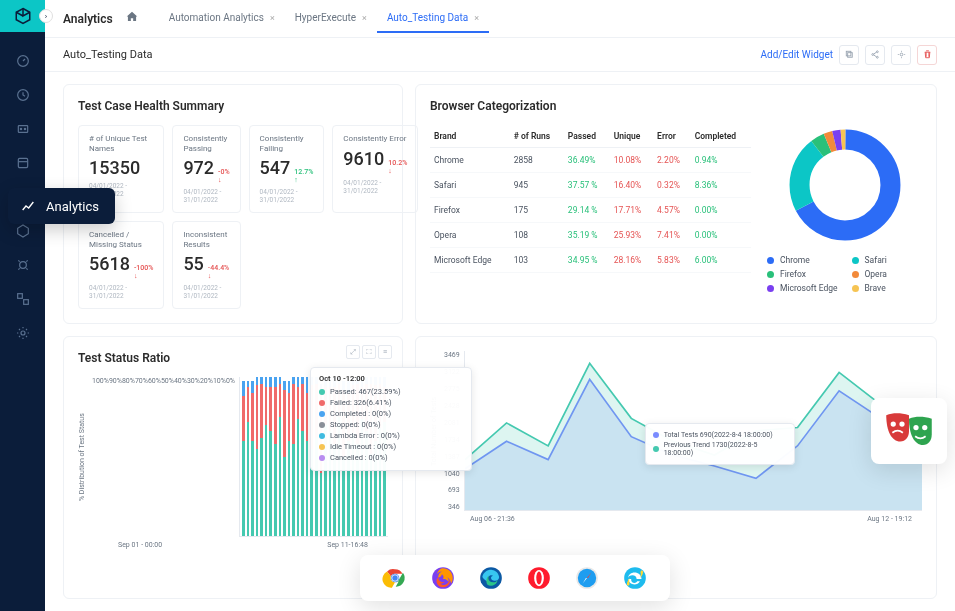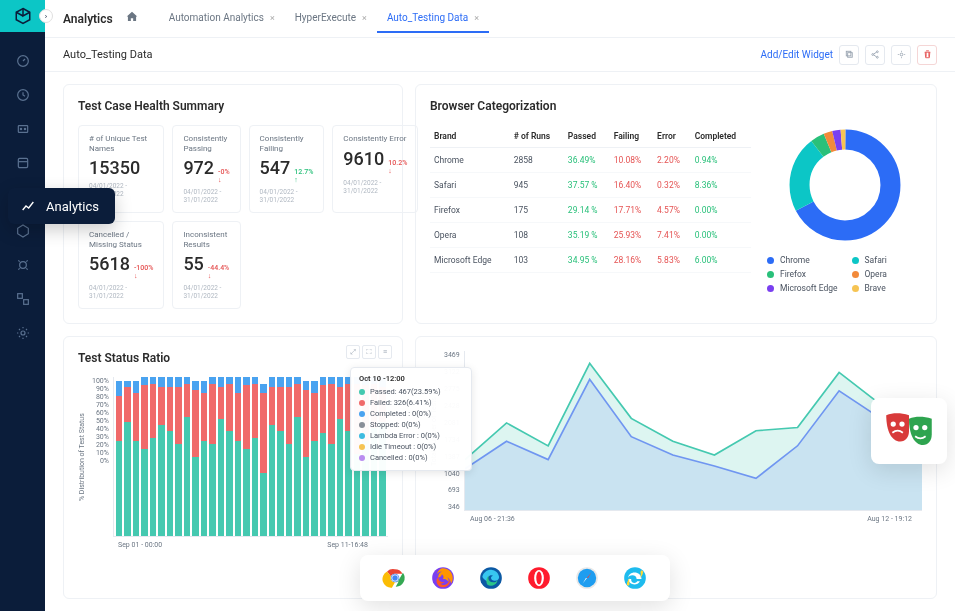--- a/index.html
+++ b/index.html
@@ -178,40 +178,40 @@
 .donut-wrap { width: 120px; height: 120px; position: relative; }
 .legend-grid { display: grid; grid-template-columns: 1fr 1fr; gap: 4px 14px; font-size: 8.5px; }
 .legend-item { display: flex; align-items: center; gap: 6px; color: #4a5360; white-space: nowrap; }
 .legend-item.wide { white-space: normal; }
 .ldot { width: 7px; height: 7px; border-radius: 50%; }
 
 
 .ratio-panel { position: relative; grid-column: 1; }
 .ratio-chart { height: 160px; display: flex; font-size: 7px; color: #6b7683; }
 .ratio-ylabel { writing-mode: vertical-rl; transform: rotate(180deg); text-align: center; font-size: 7px; margin-right: 2px; }
-.ratio-yaxis { display: flex; flex-direction: column; justify-content: flex-start; padding: 0 4px; text-align: right; }
+.ratio-yaxis { display: flex; flex-direction: row; justify-content: flex-end; padding: 0 4px; text-align: right; }
 .ratio-bars { flex: 1; display: flex; align-items: flex-end; gap: 2px; border-left: 1px solid #e5e9ef; border-bottom: 1px solid #e5e9ef; padding: 0 2px; position: relative; }
 .stacked-bar { flex: 1; display: flex; flex-direction: column; justify-content: flex-end; height: 100%; max-width: 7px; }
 .seg { width: 100%; }
 .ratio-xaxis { display: flex; justify-content: space-between; font-size: 7px; color: #6b7683; padding: 4px 20px 0 40px; }
 .ratio-tools { position: absolute; top: 8px; right: 10px; display: flex; gap: 2px; }
 .ratio-tools .tool { width: 14px; height: 14px; border: 1px solid #e5e9ef; border-radius: 2px; display: flex; align-items: center; justify-content: center; font-size: 7px; color: #9aa5b2; cursor: pointer; }
 
 .tooltip {
   position: absolute;
   top: 30px;
   right: -70px;
   background: rgba(255,255,255,0.97);
   border: 1px solid #e5e9ef;
   border-radius: 4px;
   padding: 6px 8px;
   font-size: 7.5px;
   box-shadow: 0 2px 8px rgba(0,0,0,0.1);
   z-index: 20;
-  width: 122px;
+  width: 162px;
 }
 .tooltip-title { font-weight: 600; margin-bottom: 4px; color: #2b2b2b; }
 .tooltip-row { display: flex; align-items: center; gap: 5px; margin: 2px 0; color: #4a5360; }
 .tdot { width: 6px; height: 6px; border-radius: 50%; }
 
 
 .trends-panel { grid-column: 2; position: relative; }
 .trends-chart { height: 160px; display: flex; font-size: 7px; color: #6b7683; position: relative; }
 .trends-ylabel { writing-mode: vertical-rl; transform: rotate(180deg); text-align: center; font-size: 7px; margin-right: 2px; }
 .trends-yaxis { display: flex; flex-direction: column; justify-content: space-between; padding: 0 4px; text-align: right; }
@@ -445,21 +445,21 @@
       <div class="panel" style="grid-column:2;">
         <div class="panel-title">Browser Categorization</div>
         <div class="browser-panel">
           <div class="browser-left">
             <table class="btable">
               <thead>
                   <tr id="bheaders">
                     <th>Brand</th>
                     <th># of Runs</th>
                     <th>Passed</th>
-                    <th>Failing</th>
+                    <th>Unique</th>
                     <th>Error</th>
                     <th>Completed</th>
                   </tr>
                 </thead>
               <tbody id="brows">
                   <tr>
                     <td>Chrome</td>
                     <td>2858</td>
                     <td class="pos">36.49%</td>
                     <td class="neg">10.08%</td>
@@ -781,20 +781,30 @@
               <span>693</span>
               <span>346</span>
             </div>
           <div class="trends-plot">
             <svg id="trends-svg" width="100%" height="100%" viewBox="0 0 400 150" preserveAspectRatio="none">
                 <path d="M0 111.08388584606514 L36.36363636363637 85.13980974344192 L72.72727272727273 102.43586047852406 L109.09090909090908 26.76563851253964 L145.45454545454547 80.81579705967137 L181.8181818181818 98.11184779475354 L218.18181818181816 108.48947823580284 L254.54545454545453 120.16431248198327 L290.90909090909093 89.46382242721245 L327.2727272727273 37.57567022196598 L363.6363636363636 63.51974632458922 L400 89.46382242721245 L400 150 L0 150 Z" fill="#7a8cff" opacity="0.18"></path>
                 <path d="M0 111.08388584606514 L36.36363636363637 85.13980974344192 L72.72727272727273 102.43586047852406 L109.09090909090908 26.76563851253964 L145.45454545454547 80.81579705967137 L181.8181818181818 98.11184779475354 L218.18181818181816 108.48947823580284 L254.54545454545453 120.16431248198327 L290.90909090909093 89.46382242721245 L327.2727272727273 37.57567022196598 L363.6363636363636 63.51974632458922 L400 89.46382242721245 " fill="none" stroke="#7a8cff" stroke-width="1.5"></path>
                 <path d="M0 102.43586047852406 L36.36363636363637 67.84375900835975 L72.72727272727273 89.46382242721245 L109.09090909090908 11.631594119342736 L145.45454545454547 63.51974632458922 L181.8181818181818 85.13980974344192 L218.18181818181816 98.11184779475354 L254.54545454545453 75.19458057076967 L290.90909090909093 72.16777169213029 L327.2727272727273 20.27961948688383 L363.6363636363636 50.54770827327761 L400 76.49178437590083 L400 150 L0 150 Z" fill="#45c9b0" opacity="0.18"></path>
                 <path d="M0 102.43586047852406 L36.36363636363637 67.84375900835975 L72.72727272727273 89.46382242721245 L109.09090909090908 11.631594119342736 L145.45454545454547 63.51974632458922 L181.8181818181818 85.13980974344192 L218.18181818181816 98.11184779475354 L254.54545454545453 75.19458057076967 L290.90909090909093 72.16777169213029 L327.2727272727273 20.27961948688383 L363.6363636363636 50.54770827327761 L400 76.49178437590083 " fill="none" stroke="#45c9b0" stroke-width="1.5"></path>
               </svg>
+            <div class="trends-tooltip" id="trends-tooltip">
+                <div class="tooltip-row">
+                  <span class="tdot" style="background:#7a8cff"></span>
+                  <span>Total Tests 690(2022-8-4 18:00:00)</span>
+                </div>
+                <div class="tooltip-row">
+                  <span class="tdot" style="background:#45c9b0"></span>
+                  <span>Previous Trend 1730(2022-8-5 18:00:00)</span>
+                </div>
+              </div>
           </div>
         </div>
         <div class="trends-xaxis">
           <span>Aug 06 - 21:36</span>
           <span>Aug 12 - 19:12</span>
         </div>
       </div>
 
     </div>
   </div>

